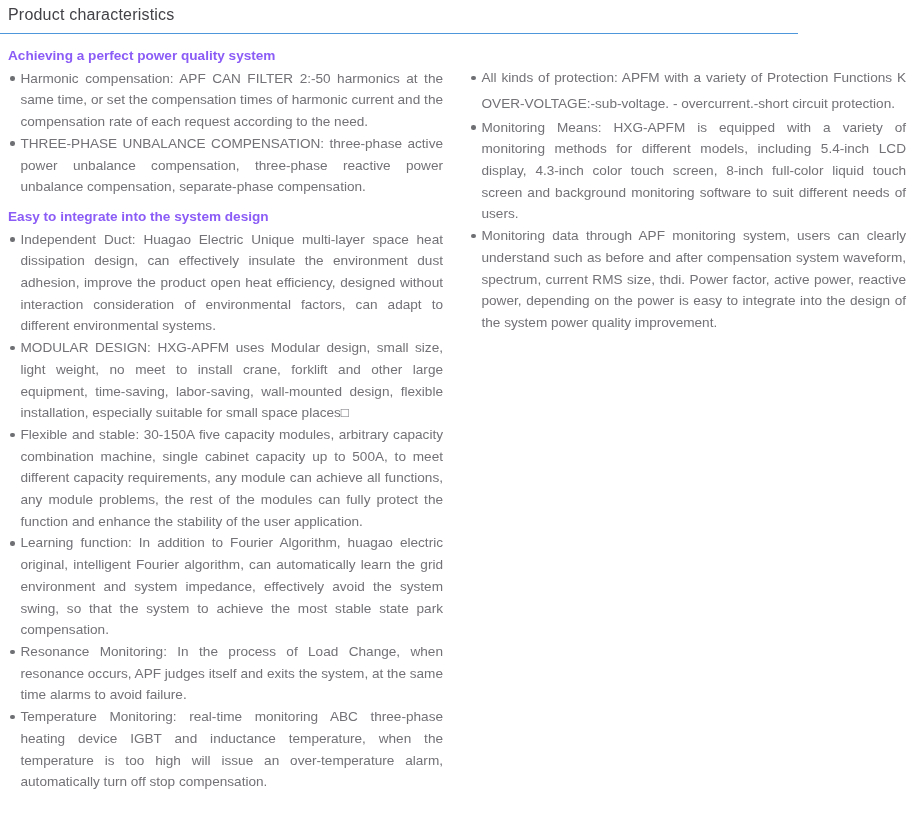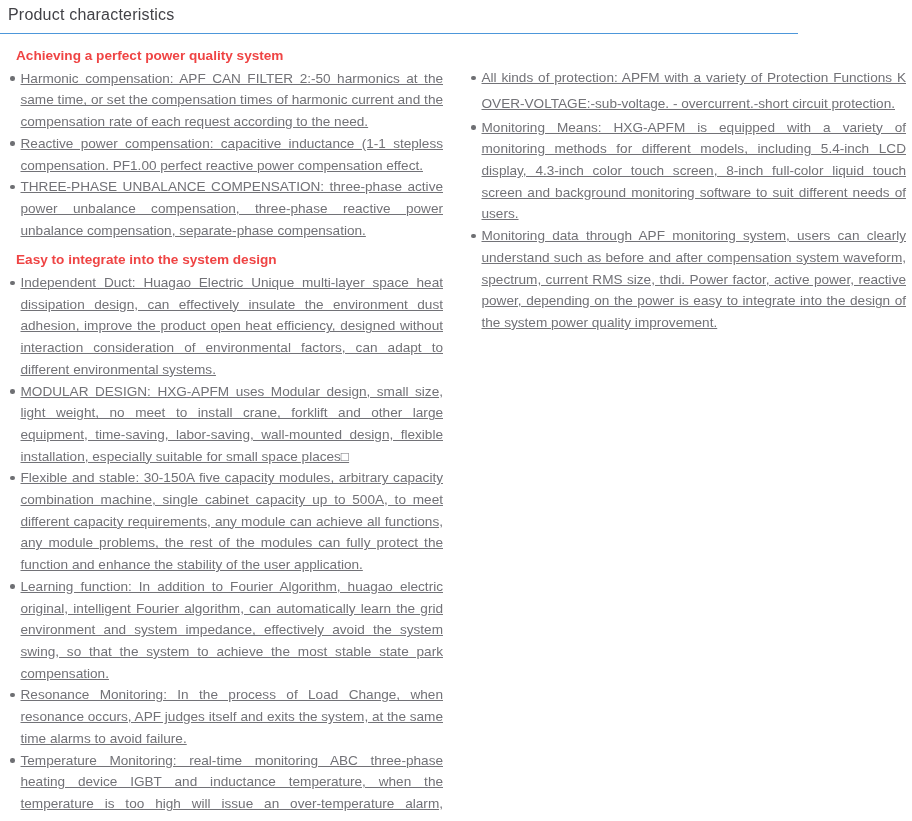--- a/index.html
+++ b/index.html
@@ -17,28 +17,28 @@
   }
   .title-divider {
     border: none; height: 0;
     border-top: 1.5px solid #4d97da;
     margin: 8px 6px 0 0;
   }
   .columns { display: flex; gap: 26px; padding: 8px 0 0 8px; }
   .col-left  { width: 435px; flex: 0 0 435px; }
   .col-right { width: 437px; flex: 0 0 437px; }
   .section-heading {
-    margin: 8px 0 1px 8px;
-    font-size: 13.6px; font-weight: 700; color: #ef4444;
+    margin: 8px 0 1px 0;
+    font-size: 13.6px; font-weight: 700; color: #8b5cf6;
     line-height: 21.7px;
   }
   .section:first-child > .section-heading { margin-top: 3px; }
   .bullets {
     list-style: none; margin: 0; padding: 0;
-    font-size: 13.6px; color: #727277; line-height: 21.7px; text-decoration: underline;
+    font-size: 13.6px; color: #727277; line-height: 21.7px;
   }
   .bullets li {
     position: relative;
     padding-left: 12.5px;
     text-align: justify;
   }
   .bullets li::before {
     content: "";
     position: absolute; left: 2px; top: 8.6px;
     width: 4.5px; height: 4.5px; border-radius: 50%;
@@ -57,21 +57,20 @@
   <hr class="title-divider">
 
   <div class="columns">
 
     <div class="col-left">
 
       <div class="section">
         <h2 class="section-heading">Achieving a perfect power quality system</h2>
         <ul class="bullets">
           <li>Harmonic compensation: APF CAN FILTER 2:-50 harmonics at the same time, or set the compensation times of harmonic current and the compensation rate of each request according to the need.</li>
-          <li>Reactive power compensation: capacitive inductance (1-1 stepless compensation. PF1.00 perfect reactive power compensation effect.</li>
           <li>THREE-PHASE UNBALANCE COMPENSATION: three-phase active power unbalance compensation, three-phase reactive power unbalance compensation, separate-phase compensation.</li>
         </ul>
       </div>
 
       <div class="section">
         <h2 class="section-heading">Easy to integrate into the system design</h2>
         <ul class="bullets">
           <li>Independent Duct: Huagao Electric Unique multi-layer space heat dissipation design, can effectively insulate the environment dust adhesion, improve the product open heat efficiency, designed without interaction consideration of environmental factors, can adapt to different environmental systems.</li>
           <li>MODULAR DESIGN: HXG-APFM uses Modular design, small size, light weight, no meet to install crane, forklift and other large equipment, time-saving, labor-saving, wall-mounted design, flexible installation, especially suitable for small space places□</li>
           <li>Flexible and stable: 30-150A five capacity modules, arbitrary capacity combination machine, single cabinet capacity up to 500A, to meet different capacity requirements, any module can achieve all functions, any module problems, the rest of the modules can fully protect the function and enhance the stability of the user application.</li>

